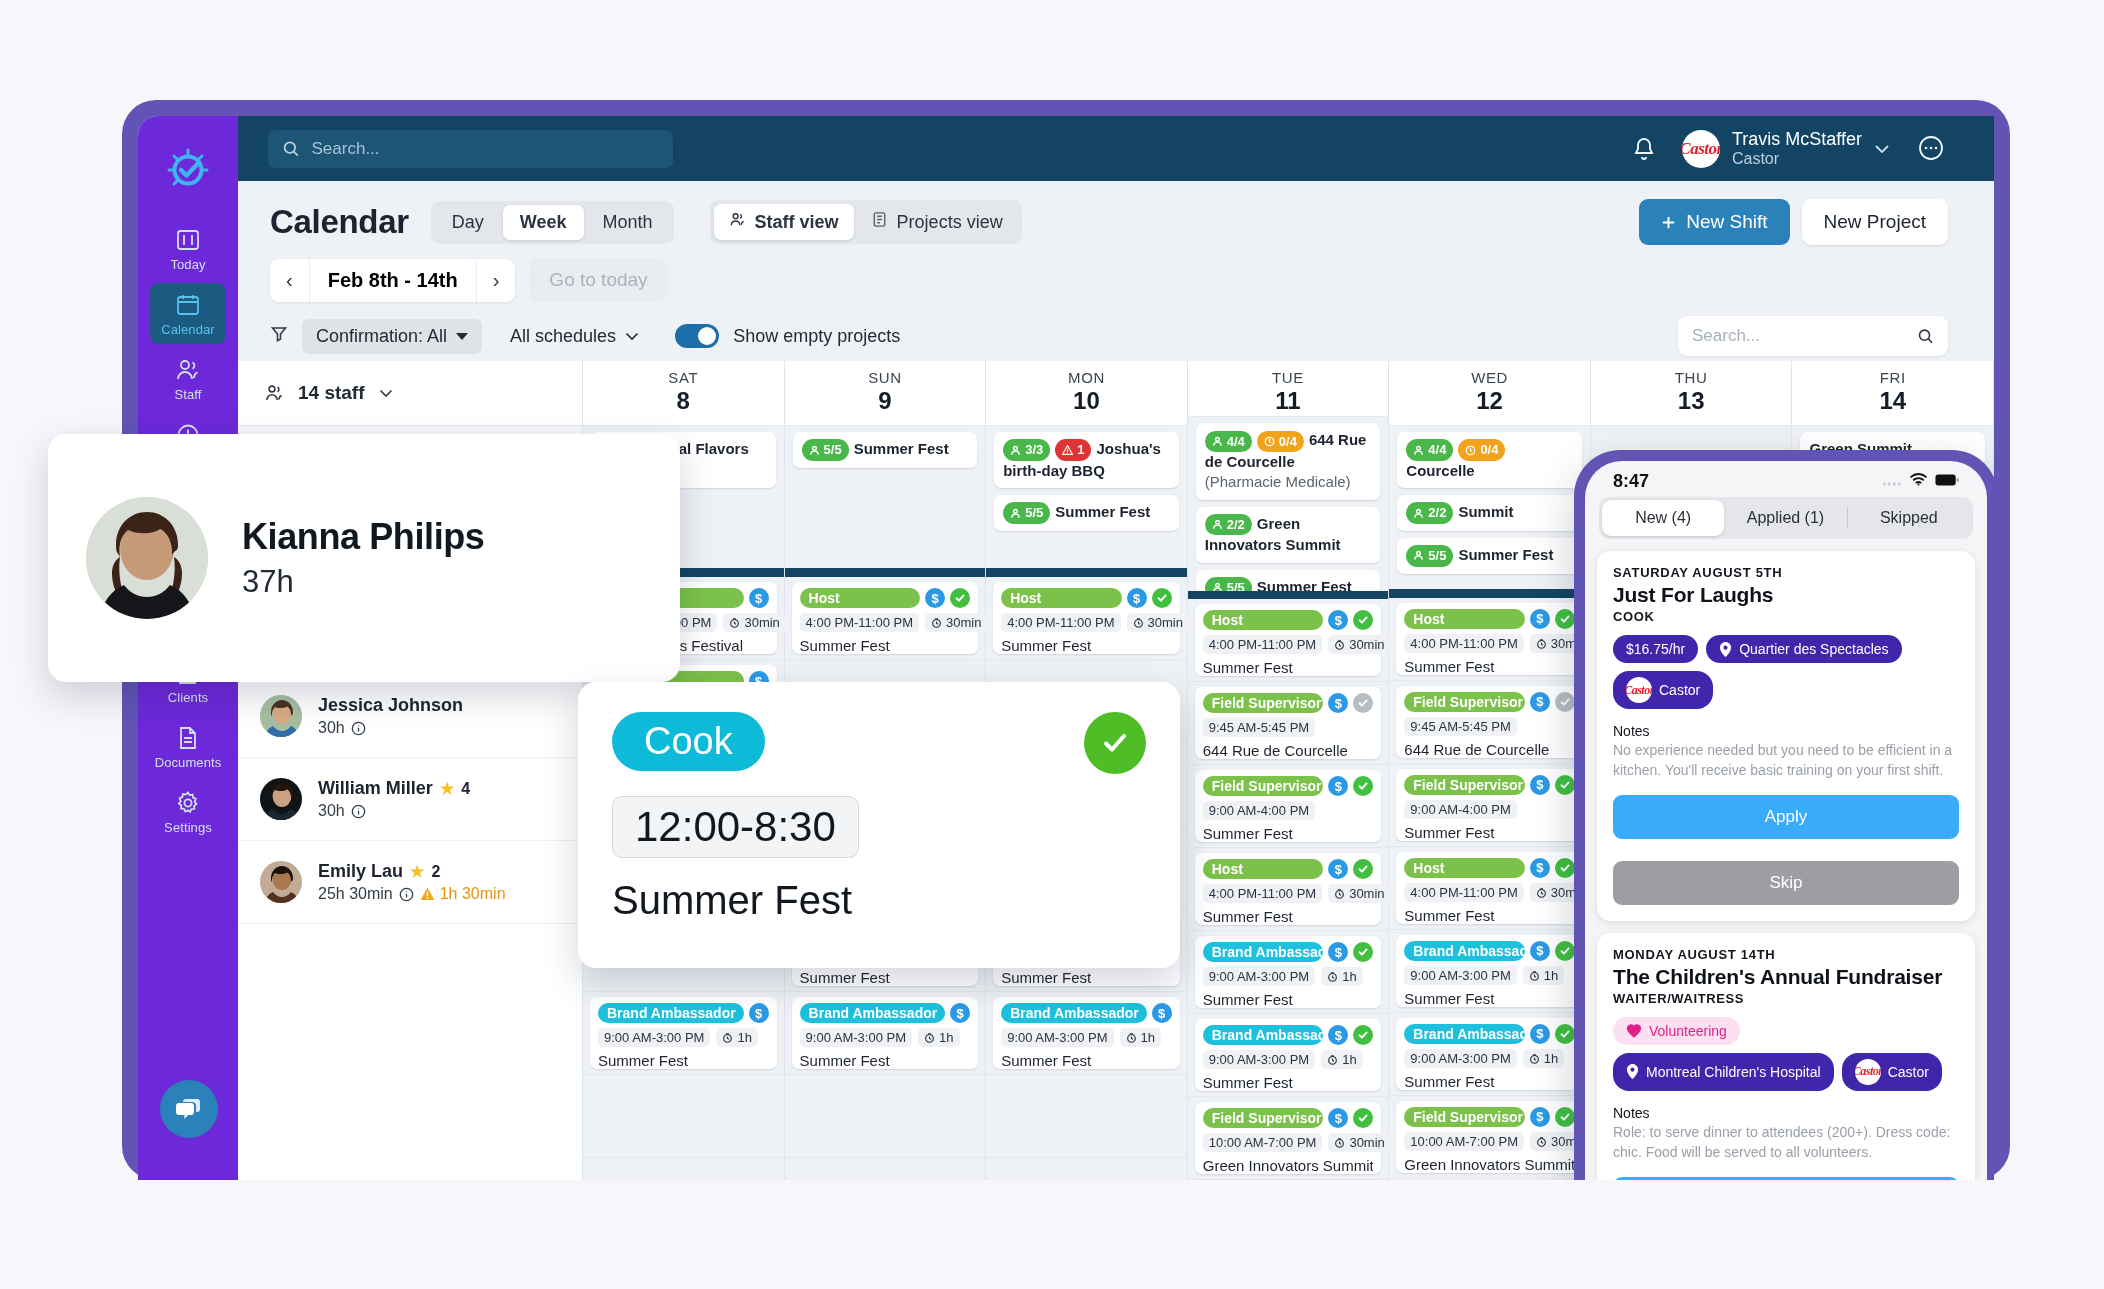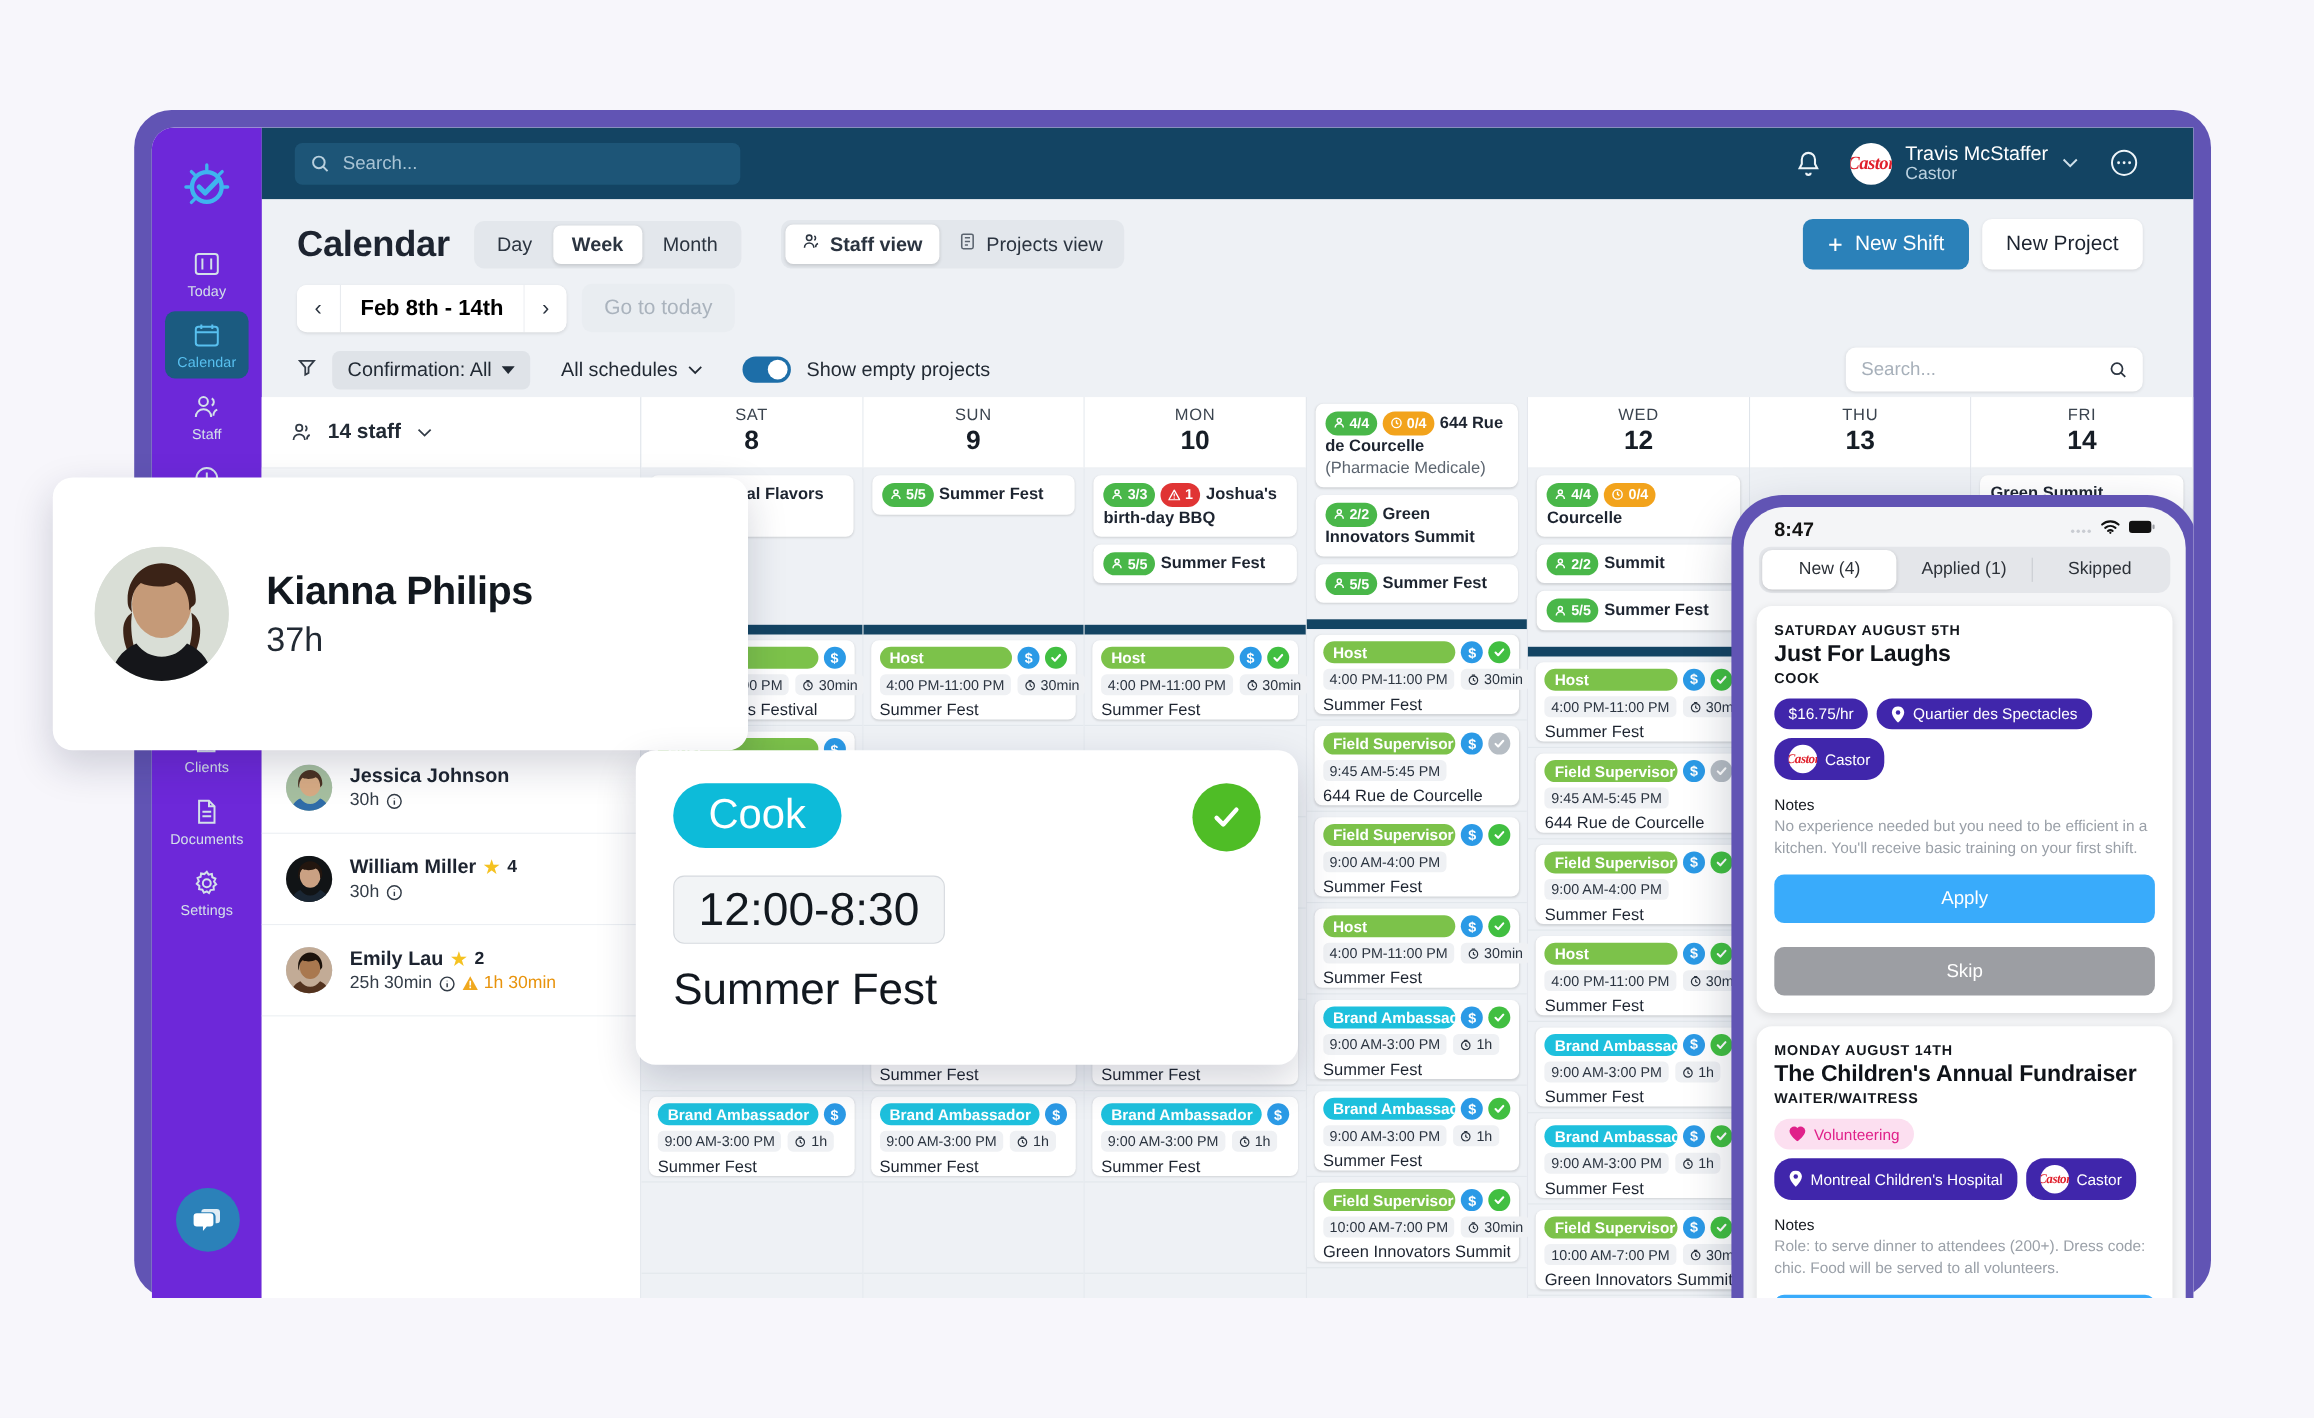--- a/index.html
+++ b/index.html
@@ -934,20 +934,24 @@
                         <span>1h</span>
                       </span>
                     </div>
                     <div class="shift-proj">Summer Fest</div>
                   </div>
                 </div>
                 <div class="empty-cell"></div>
               </div>
             </div>
             <div class="day-col">
+              <div class="day-head">
+                <div class="dow">TUE</div>
+                <div class="dnum">11</div>
+              </div>
               <div class="proj-zone">
                 <div class="proj-card"><span class="pill green">
                     <svg viewBox="0 0 12 12" width="11" height="11" fill="none" stroke="#fff" stroke-width="1.5">
                       <circle cx="6" cy="3.6" r="2"></circle>
                       <path d="M2 10.5c0-2.2 1.8-3.8 4-3.8s4 1.6 4 3.8"></path>
                     </svg>
                     <span>4/4</span>
                   </span><span class="pill orange">
                     <svg viewBox="0 0 12 12" width="11" height="11" fill="none" stroke="#fff" stroke-width="1.4">
                       <circle cx="6" cy="6" r="4.6"></circle>

